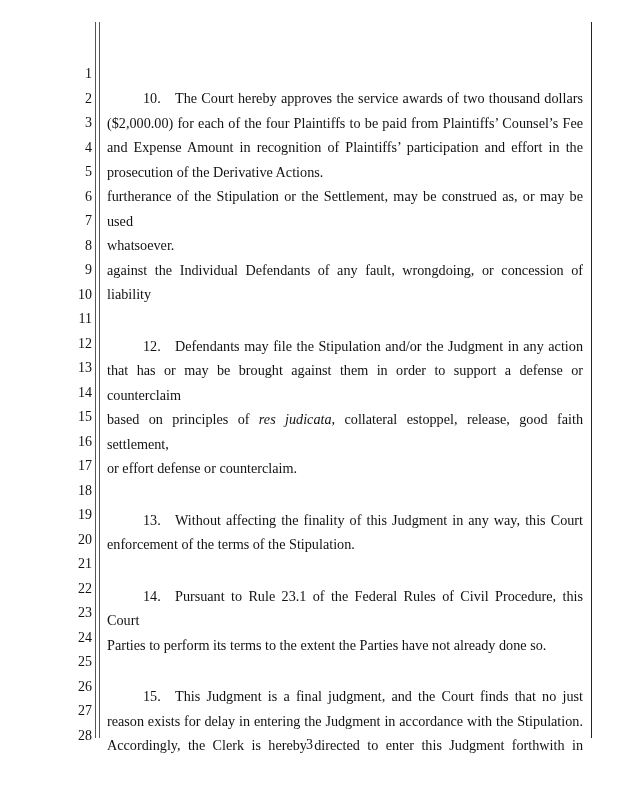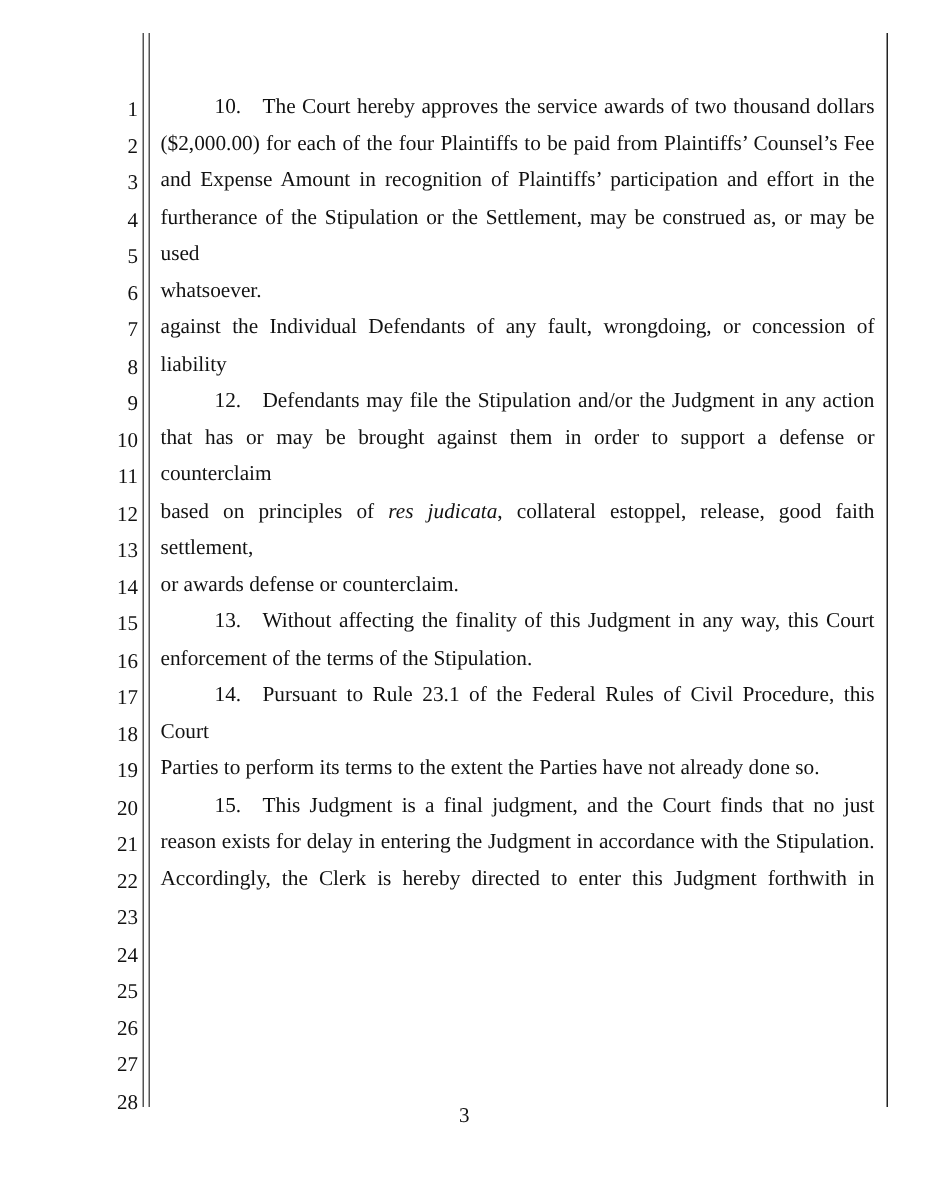--- a/index.html
+++ b/index.html
@@ -7,21 +7,21 @@
          font-family: "Liberation Serif", "DejaVu Serif", serif; color: #111; }
   .page { position: absolute; left: 0; top: 0; width: 619px; height: 800px; }
   .rule-left-a { position: absolute; left: 95px; top: 22px; width: 1px; height: 716px; background: #555; }
   .rule-left-b { position: absolute; left: 99px; top: 22px; width: 1px; height: 716px; background: #555; }
   .rule-right { position: absolute; left: 591px; top: 22px; width: 1px; height: 716px; background: #222; }
   .line-numbers { position: absolute; left: 72px; top: 59px; width: 20px; }
   .ln { height: 24.5px; line-height: 24.5px; font-size: 14px; text-align: right; position: relative; }
   .ln span { position: relative; top: 3px; }
   .body-text { position: absolute; left: 107px; top: 59px; width: 476px; font-size: 14.2px; line-height: 24.5px; }
   .para { margin: 0; text-align: justify; }
-  .para.indent { text-indent: 36px; }
+  .para.indent { text-indent: 36px; margin-top: 27px; }
   .num { display: inline-block; width: 32px; text-indent: 0; }
   .tail { text-align-last: left; }
   .justify-last { text-align-last: justify; }
   .page-number { position: absolute; left: 0; width: 619px; top: 737px; text-align: center; font-size: 14px; }
   i { font-style: italic; }
 </style>
 </head>
 <body>
 
 <div class="page">
@@ -59,33 +59,34 @@
       <div class="ln"><span>27</span></div>
       <div class="ln"><span>28</span></div>
     </div>
 
   <div class="body-text">
 
     <div>
       <div class="para indent justify-last"><span class="num">10.</span><span>The Court hereby approves the service awards of two thousand dollars</span></div>
       <div class="para justify-last">($2,000.00) for each of the four Plaintiffs to be paid from Plaintiffs’ Counsel’s Fee</div>
       <div class="para justify-last">and Expense Amount in recognition of Plaintiffs’ participation and effort in the</div>
+      <div class="para tail">prosecution of the Derivative Actions.</div>
     </div>
 
     <div>
       <div class="para justify-last">furtherance of the Stipulation or the Settlement, may be construed as, or may be used</div>
       <div class="para tail">whatsoever.</div>
       <div class="para justify-last">against the Individual Defendants of any fault, wrongdoing, or concession of liability</div>
     </div>
 
     <div>
       <div class="para indent justify-last"><span class="num">12.</span><span>Defendants may file the Stipulation and/or the Judgment in any action</span></div>
       <div class="para justify-last">that has or may be brought against them in order to support a defense or counterclaim</div>
       <div class="para justify-last"><span>based on principles of </span><i>res judicata</i><span>, collateral estoppel, release, good faith settlement,</span></div>
-      <div class="para tail">or awards defense or counterclaim.</div>
+      <div class="para tail">or effort defense or counterclaim.</div>
     </div>
 
     <div>
       <div class="para indent justify-last"><span class="num">13.</span><span>Without affecting the finality of this Judgment in any way, this Court</span></div>
       <div class="para tail">enforcement of the terms of the Stipulation.</div>
     </div>
 
     <div>
       <div class="para indent justify-last"><span class="num">14.</span><span>Pursuant to Rule 23.1 of the Federal Rules of Civil Procedure, this Court</span></div>
       <div class="para tail">Parties to perform its terms to the extent the Parties have not already done so.</div>

